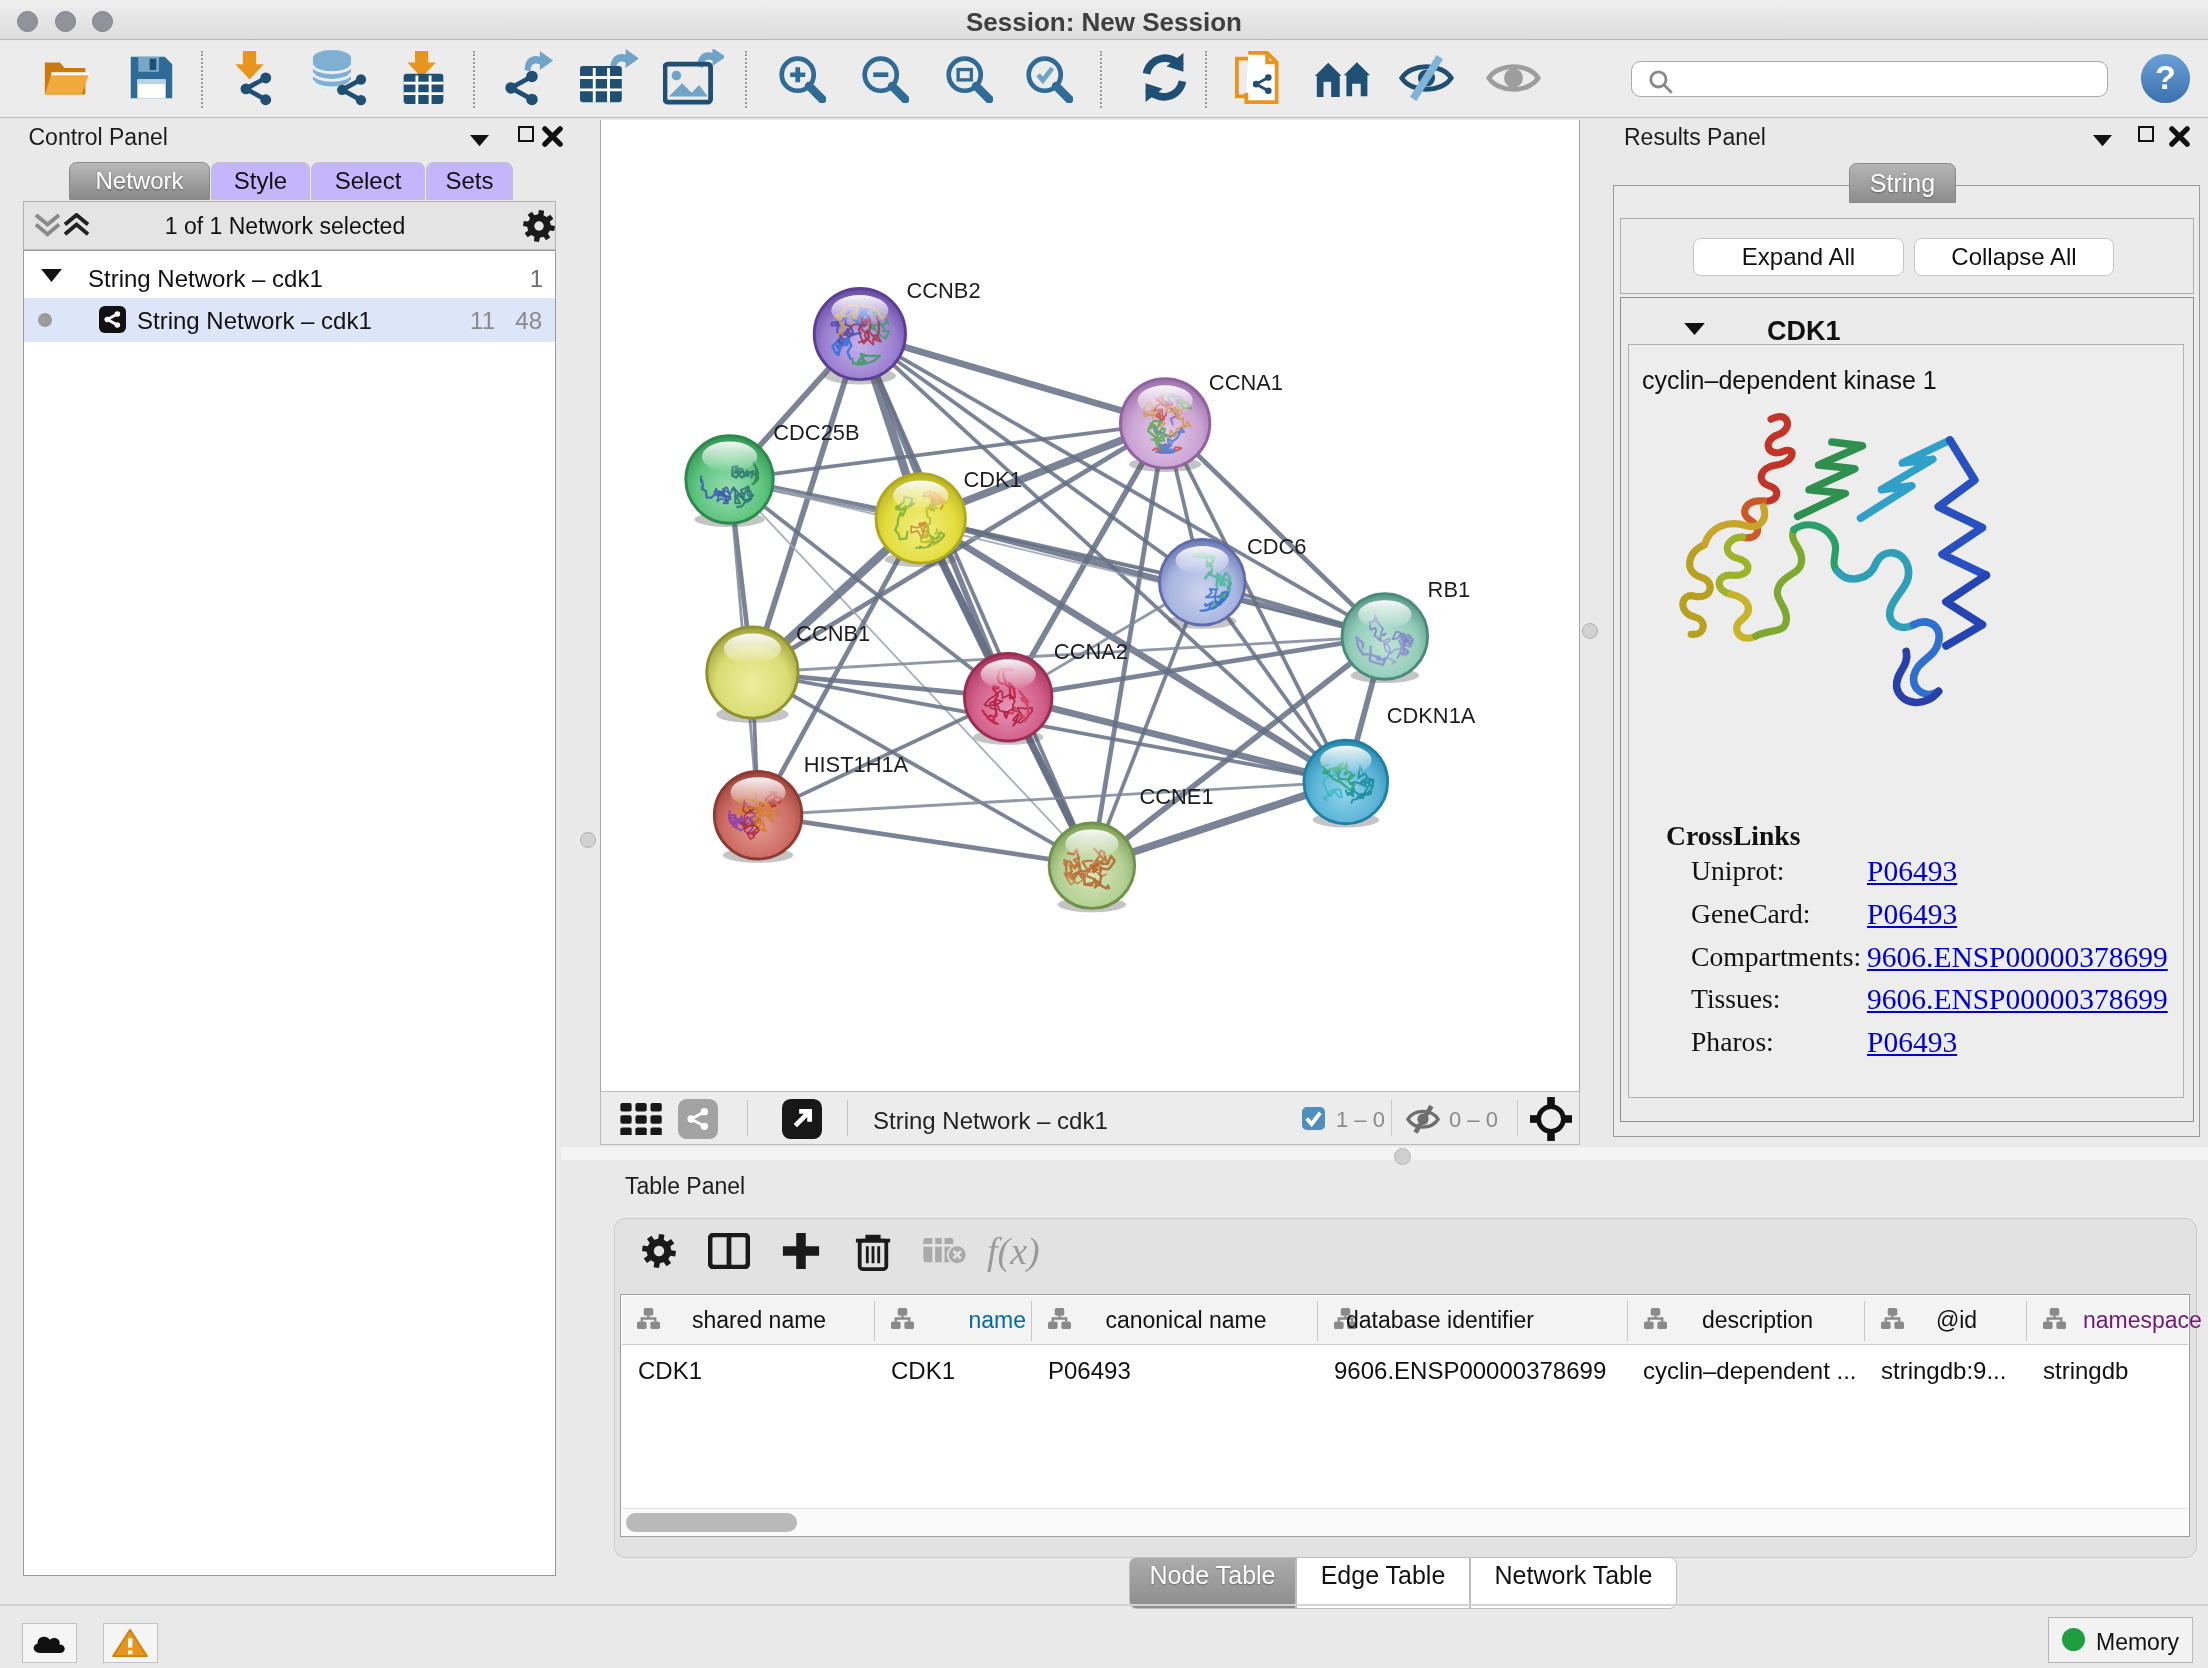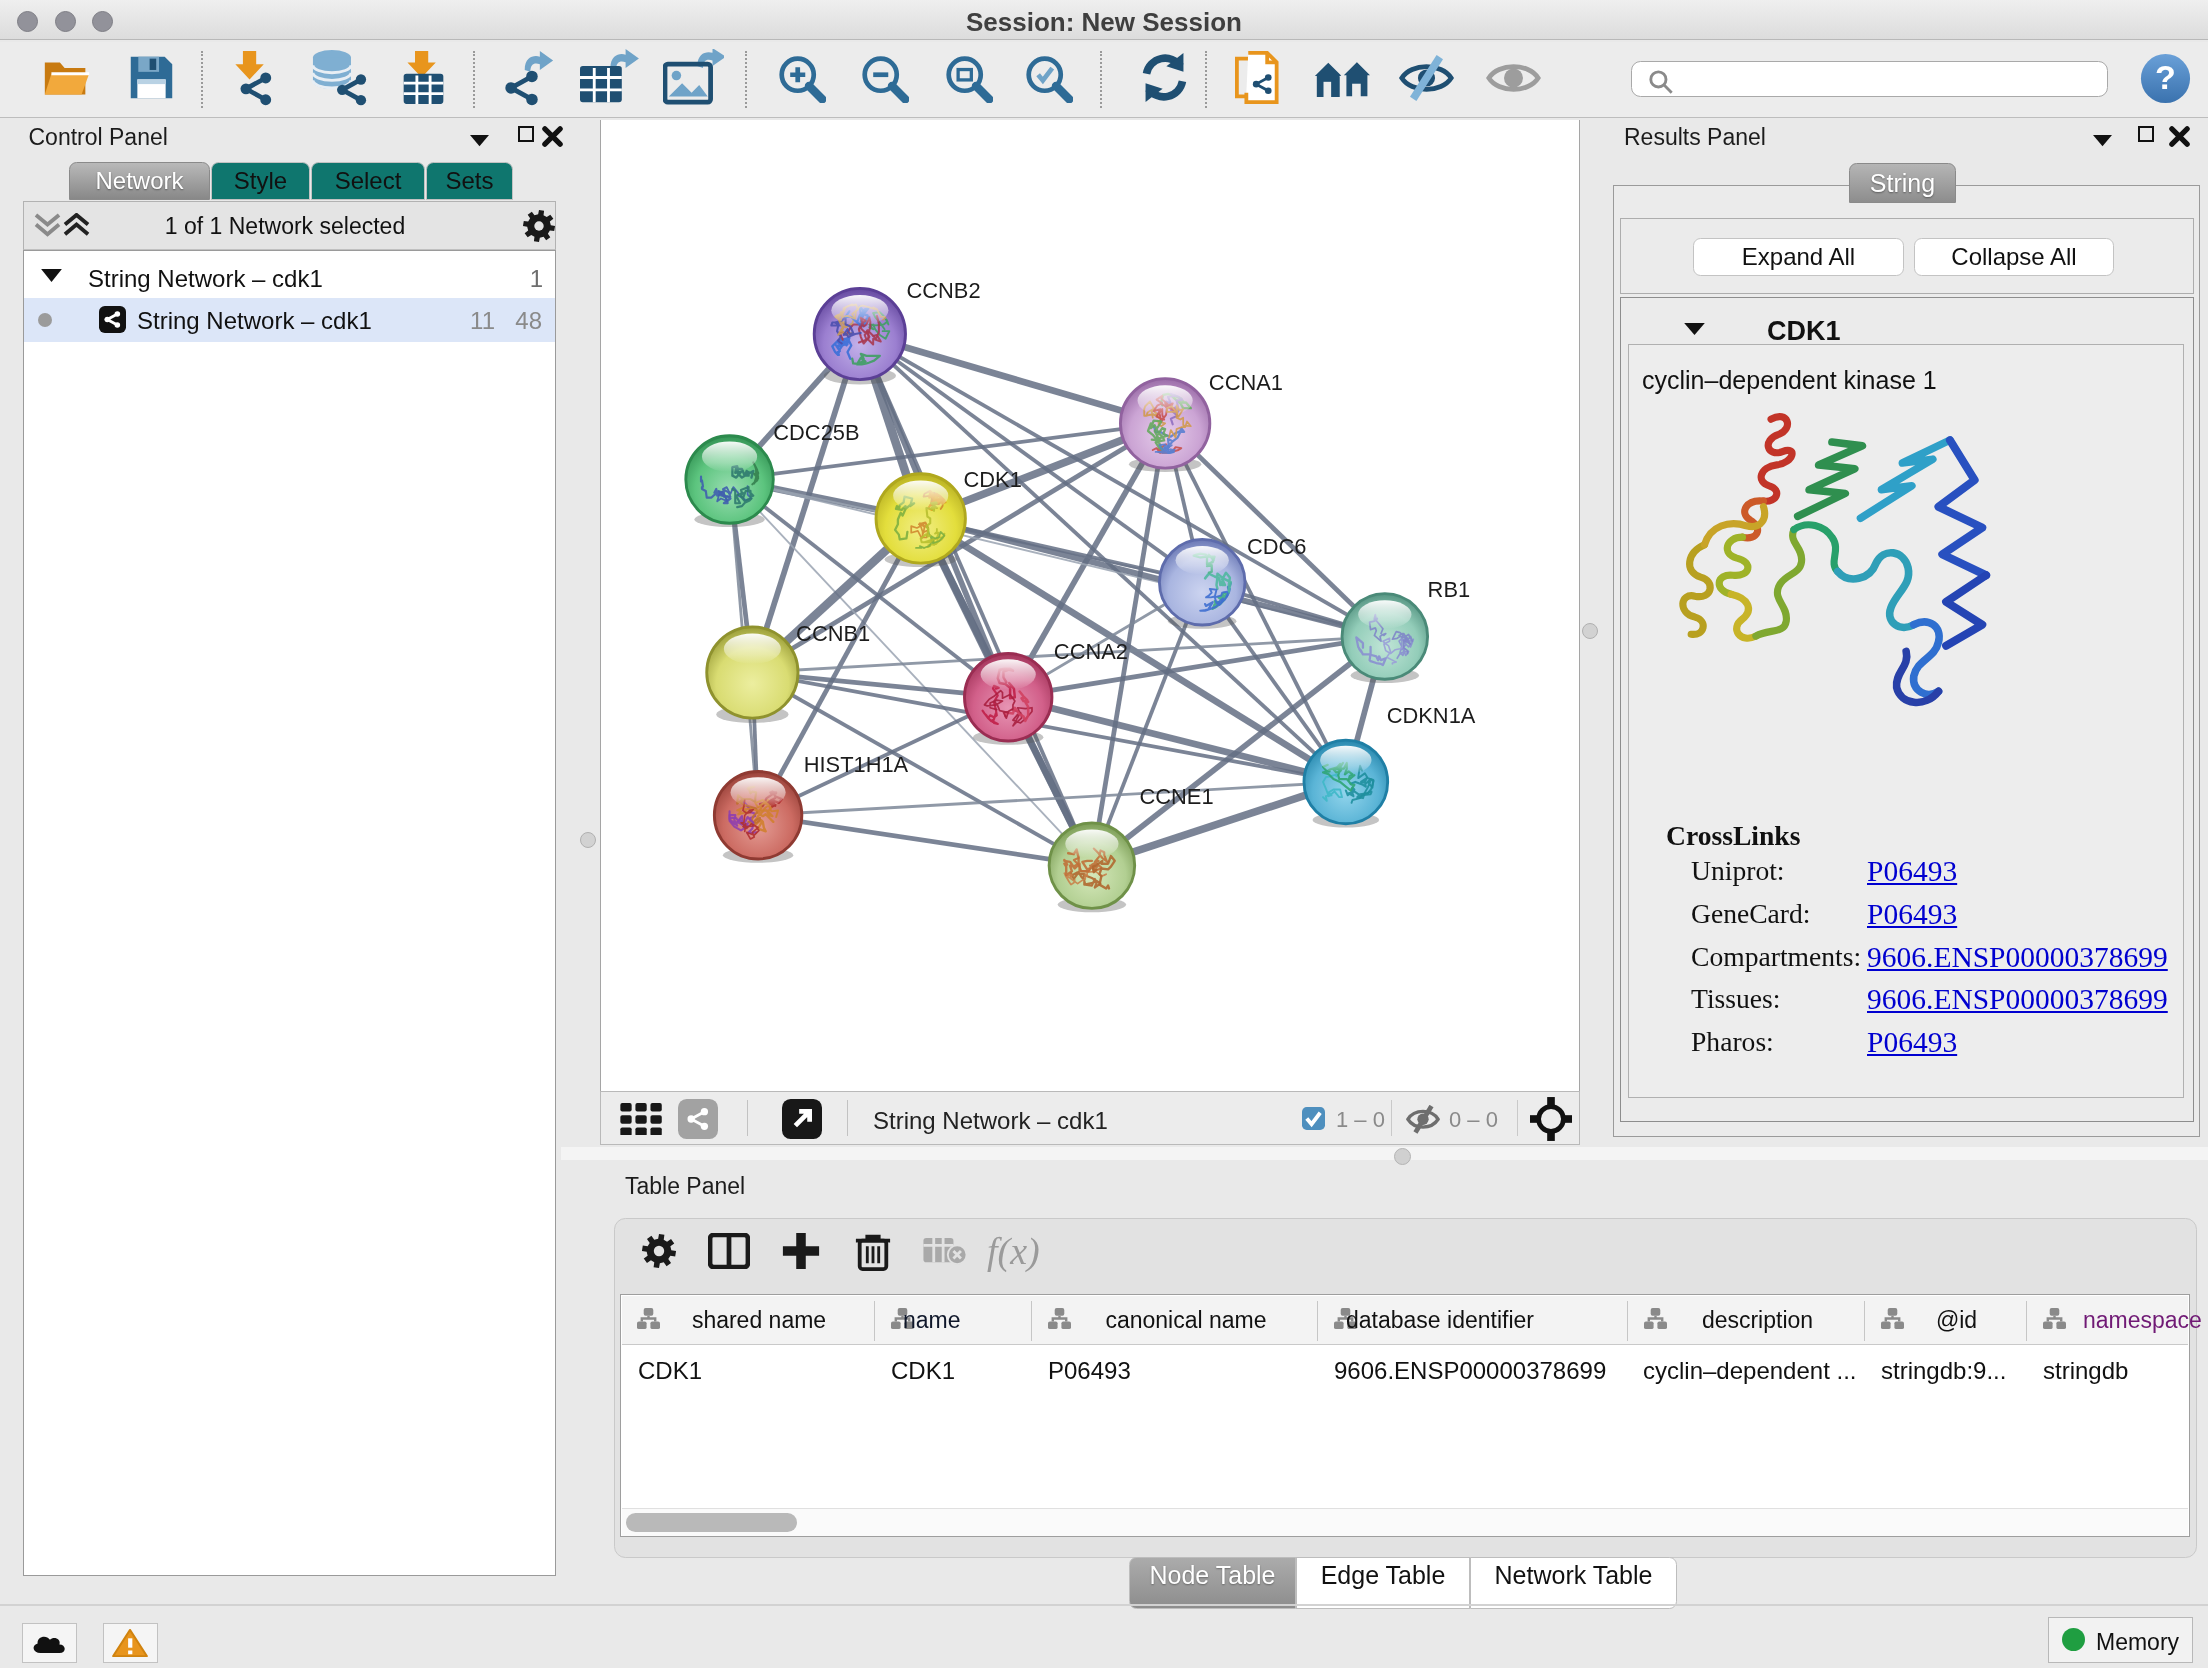--- a/index.html
+++ b/index.html
@@ -11,21 +11,21 @@
   background:#92929a; border:1px solid #7e7e85; }
 .title { position:absolute; top:6.7px; left:0; width:2208px; text-align:center;
   font-size:26px; font-weight:600; color:#3f3f3f; }
 .toolbar { position:absolute; left:0; top:42px; width:2208px; height:76px;
   background:#ececec; border-bottom:1.9px solid #bdbdbd; }
 .tsep { position:absolute; top:51px; height:57px; width:0;
   border-left:2.9px dotted #9a9a9a; }
 .searchbox { position:absolute; left:1631px; top:61px; width:477px; height:36px;
   background:#fff; border:1.9px solid #a9a9a9; border-radius:9.5px; }
 .panel-title { font-size:23px; color:#1c1c1c; }
-.tab { position:absolute; height:38px; background:#0f766e; border:1px solid #c2c2c2;
+.tab { position:absolute; height:38px; background:#c4b5fd; border:1px solid #c2c2c2;
   border-radius:7.6px 7.6px 0 0; text-align:center; font-size:24px; color:#111;
   line-height:36px; }
 .tab.sel { background:linear-gradient(#b9b9b9,#888888); color:#fff;
   border-color:#8a8a8a; text-shadow:0 1px 1.9px rgba(0,0,0,0.4); }
 .btab { position:absolute; height:52px; background:#fff; border:1px solid #bdbdbd;
   text-align:center; font-size:25px; color:#111; line-height:34px; }
 .btab.sel { background:linear-gradient(#ababab,#8d8d8d); color:#fff;
   text-shadow:0 1px 1.9px rgba(0,0,0,0.35); }
 .btn { position:absolute; background:#fff; border:1px solid #c3c3c3;
   border-radius:7.6px; text-align:center; font-size:24px; color:#111; }
@@ -601,21 +601,21 @@
 <div class="abs" style="left:649px;top:1307px;width:220px;text-align:center;font-size:23px;color:#111;white-space:nowrap;overflow:hidden">shared name</div>
 <div class="abs" style="left:874px;top:1301px;width:1px;height:40px;background:#c6c6c6"></div>
 <svg class="wicon" style="left:891px;top:1308px" width="23" height="23" viewBox="0 0 24 24">
     <g fill="#8a8a8a">
       <rect x="7" y="0" width="10" height="8" rx="2"></rect>
       <rect x="0" y="14" width="10" height="8" rx="2"></rect>
       <rect x="14" y="14" width="10" height="8" rx="2"></rect>
       <path d="M12 8 L12 11 M5 14 L5 11 L19 11 L19 14" stroke="#8a8a8a" stroke-width="2.5" fill="none"></path>
     </g>
   </svg>
-<div class="abs" style="left:903px;top:1307px;width:123px;text-align:left;font-size:23px;color:#0f172a;white-space:nowrap;overflow:hidden">name</div>
+<div class="abs" style="left:903px;top:1307px;width:123px;text-align:right;font-size:23px;color:#0369a1;white-space:nowrap;overflow:hidden">name</div>
 <div class="abs" style="left:1031px;top:1301px;width:1px;height:40px;background:#c6c6c6"></div>
 <svg class="wicon" style="left:1048px;top:1308px" width="23" height="23" viewBox="0 0 24 24">
     <g fill="#8a8a8a">
       <rect x="7" y="0" width="10" height="8" rx="2"></rect>
       <rect x="0" y="14" width="10" height="8" rx="2"></rect>
       <rect x="14" y="14" width="10" height="8" rx="2"></rect>
       <path d="M12 8 L12 11 M5 14 L5 11 L19 11 L19 14" stroke="#8a8a8a" stroke-width="2.5" fill="none"></path>
     </g>
   </svg>
 <div class="abs" style="left:1060px;top:1307px;width:252px;text-align:center;font-size:23px;color:#111;white-space:nowrap;overflow:hidden">canonical name</div>

